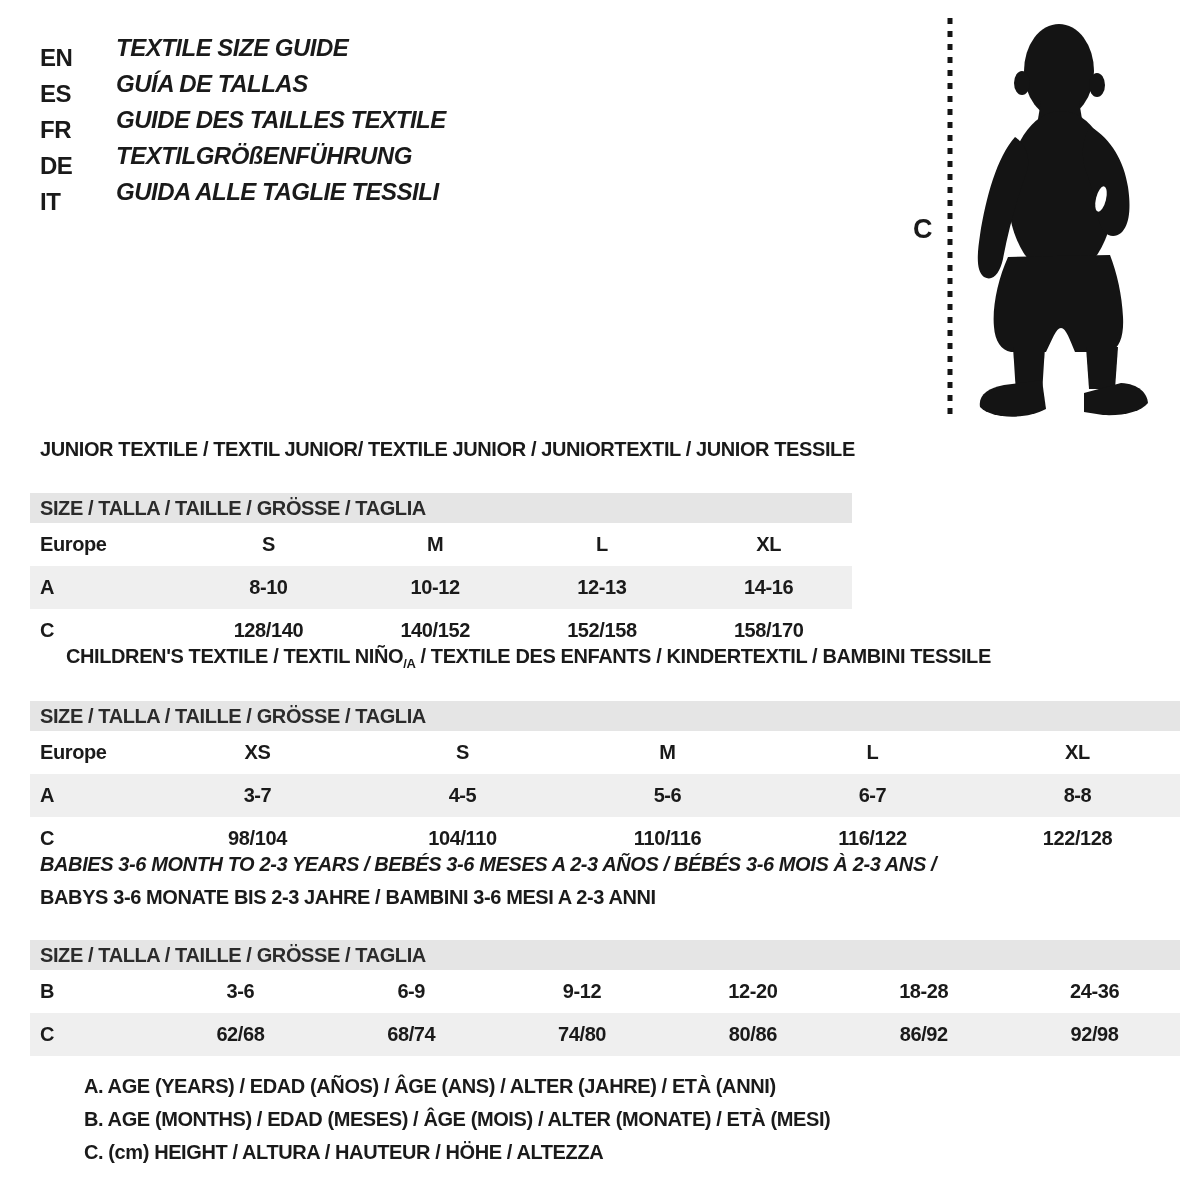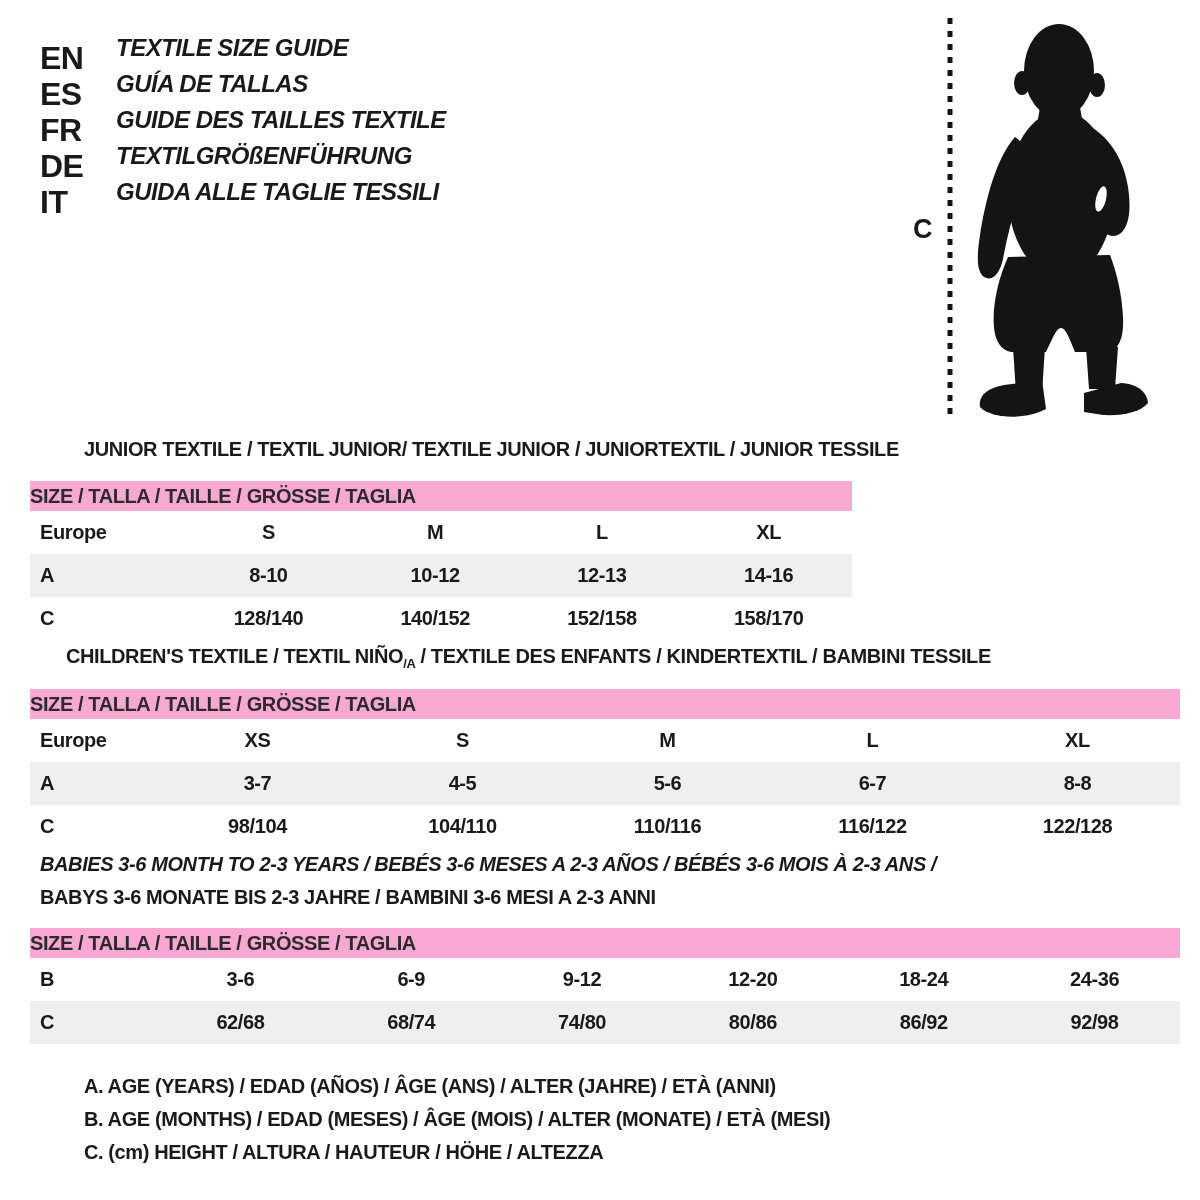--- a/index.html
+++ b/index.html
@@ -11,21 +11,21 @@
   .page {
     position:relative;
     width:1200px; height:1200px;
     background:#ffffff;
     overflow:hidden;
   }
   
   .lang-header { position:absolute; top:30px; left:40px; }
   .lang-row { display:flex; height:36px; align-items:center; }
   .lang-code {
-    width:76px; font-weight:bold; font-size:32px;
+    width:76px; font-weight:bold; font-size:24px;
     letter-spacing:-0.5px;
     margin-top:20px;
   }
   .lang-title {
     font-weight:bold; font-size:24px; letter-spacing:-0.5px;
     white-space:nowrap;
     font-style:italic;
   }
   
   .figure-area { position:absolute; top:14px; left:895px; width:290px; height:412px; }
@@ -38,24 +38,24 @@
   
   .section-heading {
     position:absolute; left:40px;
     font-weight:bold; font-size:20px; letter-spacing:-0.4px;
     white-space:nowrap;
   }
   .sub-a { font-size:13px; vertical-align:sub; }
   
   .sg-table { position:absolute; left:30px; }
   .band {
-    height:30px; background:#f9a8d4;
+    height:30px; background:#e5e5e5;
     display:flex; align-items:center;
-    box-sizing:border-box;
-    font-weight:bold; font-size:20px; letter-spacing:-0.4px; color:#2b2b2b;
+    padding-left:10px; box-sizing:border-box;
+    font-weight:bold; font-size:20px; letter-spacing:-0.4px; color:#2b2b2b;margin-top:12px;
   }
   .t-row { display:flex; height:43px; align-items:center; font-weight:bold; font-size:20px; letter-spacing:-0.4px; }
   .t-row.shaded { background:#efefef; }
   .t-lbl { padding-left:10px; box-sizing:border-box; }
   .t-cell { flex:1; text-align:center; }
   .w-junior  { width:822px; }
   .w-wide    { width:1150px; }
   .lbl-junior { width:155px; }
   .lbl-wide   { width:125px; }
   
@@ -112,21 +112,21 @@
         <ellipse cx="130" cy="180" rx="5" ry="13" fill="#ffffff" transform="rotate(14 130 180)"></ellipse>
         <path d="M37,238 C27,260 21,288 23,308 C24,322 30,331 40,333 L75,333 C81,321 85,309 90,309 C95,309 99,321 104,333 L139,333 C149,329 153,316 152,298 C151,276 146,254 139,236 Z"></path>
         <path d="M42,328 L74,328 L71,374 L45,374 Z"></path>
         <path d="M9,388 C7,376 17,369 33,366 L71,361 L75,390 C55,401 20,400 9,388 Z"></path>
         <path d="M115,328 L147,328 L144,370 L118,370 Z"></path>
         <path d="M113,374 L150,364 C168,365 176,374 177,384 C170,393 152,397 132,396 L113,393 Z"></path>
       </g>
     </svg>
   </div>
 
-  <div class="section-heading" style="top:438px;margin-left:44px;">JUNIOR TEXTILE / TEXTIL JUNIOR/ TEXTILE JUNIOR / JUNIORTEXTIL / JUNIOR TESSILE</div>
+  <div class="section-heading" style="top:438px;">JUNIOR TEXTILE / TEXTIL JUNIOR/ TEXTILE JUNIOR / JUNIORTEXTIL / JUNIOR TESSILE</div>
   <div class="sg-table w-junior" style="top:481px;">
     <div class="band">SIZE / TALLA / TAILLE / GRÖSSE / TAGLIA</div>
     <div class="t-row">
       <span class="t-lbl lbl-junior">Europe</span>
       <span class="t-cell">S</span>
       <span class="t-cell">M</span>
       <span class="t-cell">L</span>
       <span class="t-cell">XL</span>
     </div>
     <div class="t-row shaded">
@@ -179,21 +179,21 @@
   <div class="section-heading" style="top:853px;font-style:italic;">BABIES 3-6 MONTH TO 2-3 YEARS / BEBÉS 3-6 MESES A 2-3 AÑOS / BÉBÉS 3-6 MOIS À 2-3 ANS /</div>
   <div class="section-heading" style="top:886px;">BABYS 3-6 MONATE BIS 2-3 JAHRE / BAMBINI 3-6 MESI A 2-3 ANNI</div>
   <div class="sg-table w-wide" style="top:928px;">
     <div class="band">SIZE / TALLA / TAILLE / GRÖSSE / TAGLIA</div>
     <div class="t-row">
       <span class="t-lbl lbl-wide">B</span>
       <span class="t-cell">3-6</span>
       <span class="t-cell">6-9</span>
       <span class="t-cell">9-12</span>
       <span class="t-cell">12-20</span>
-      <span class="t-cell">18-24</span>
+      <span class="t-cell">18-28</span>
       <span class="t-cell">24-36</span>
     </div>
     <div class="t-row shaded">
       <span class="t-lbl lbl-wide">C</span>
       <span class="t-cell">62/68</span>
       <span class="t-cell">68/74</span>
       <span class="t-cell">74/80</span>
       <span class="t-cell">80/86</span>
       <span class="t-cell">86/92</span>
       <span class="t-cell">92/98</span>

